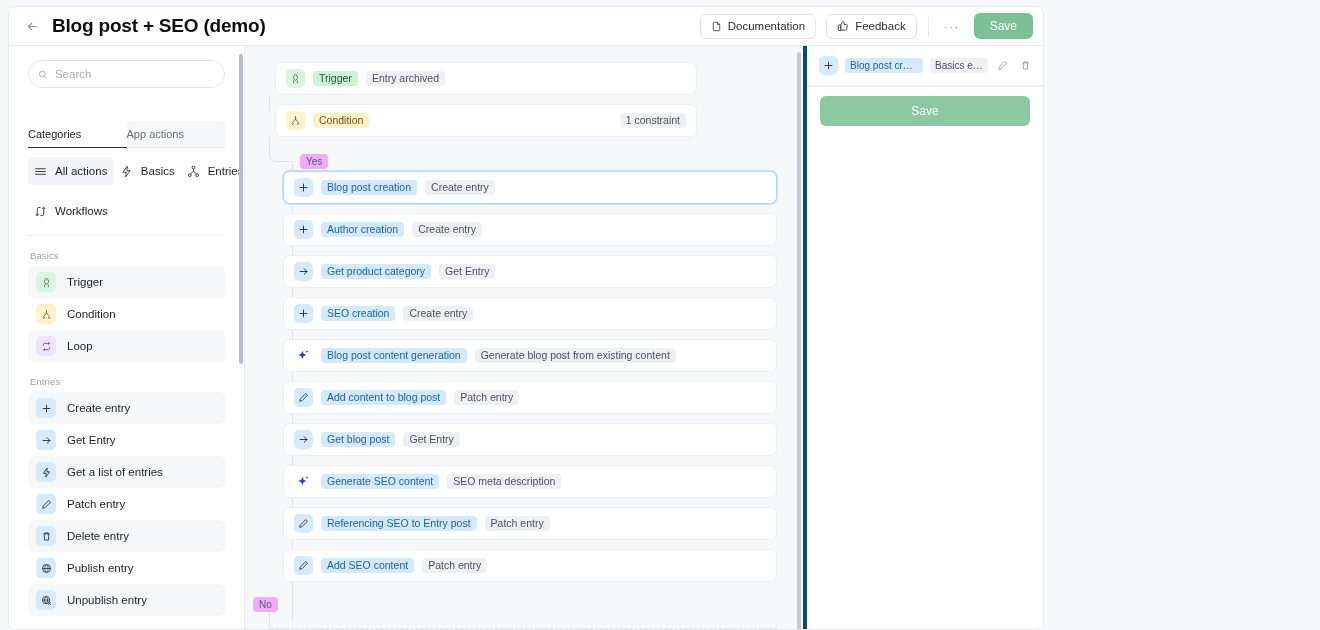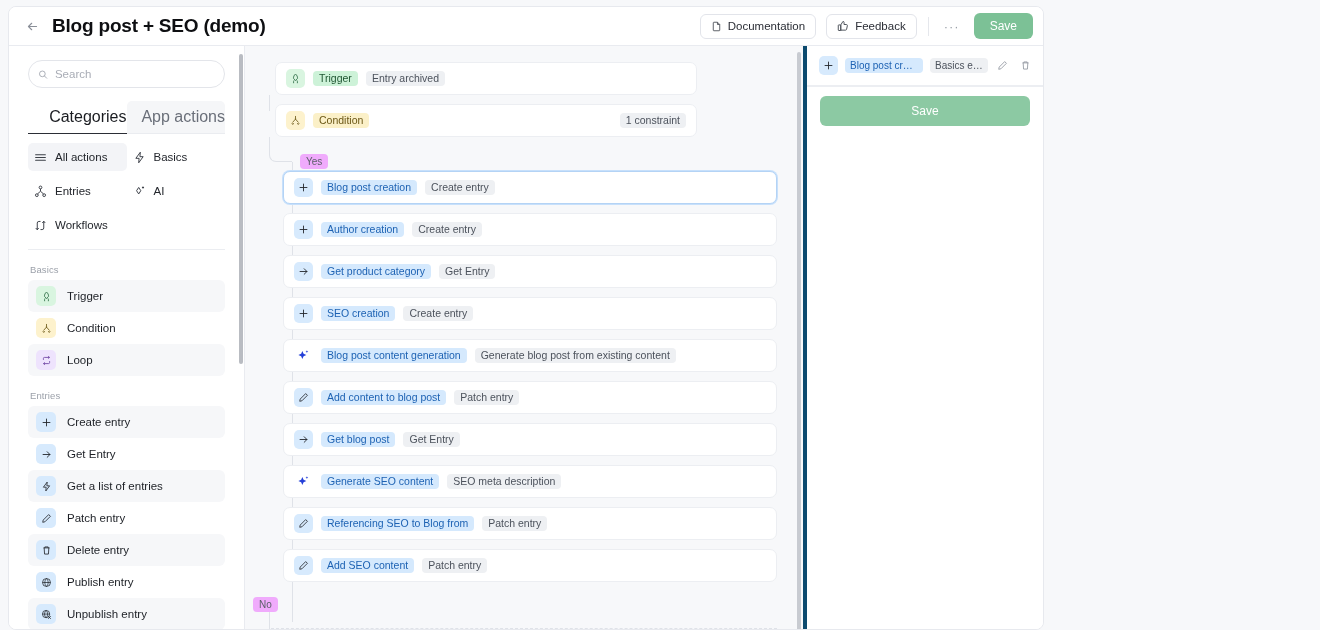--- a/index.html
+++ b/index.html
@@ -126,41 +126,42 @@
   }
   .search-box input::placeholder { color: #a9adb6; }
 
   .tabs {
     margin-top: 13px;
     display: flex;
     border-bottom: 1px solid #eaecf0;
   }
   .tab {
     flex: 1;
-    text-align: right;
-    font-size: 16px;
+    text-align: left;
+    font-size: 11px;
     color: #6a6f79;
     padding: 7px 0 7px;
     cursor: pointer;
     position: relative;
     border-radius: 5px 5px 0 0;
+    margin-top: 20px;
   }
   .tab.active { color: #1a1c21; background: #fff; }
   .tab.active:after {
     content: ""; position: absolute;
     left: 0; right: 0; bottom: -1px; height: 1.5px;
     background: #2b2e36;
   }
   .tab.inactive { background: #f5f6f8; }
 
   .cat-grid {
     margin-top: 9px;
     display: grid;
-    grid-template-columns: 1fr 1fr;
-    row-gap: 6px;
+    grid-template-columns: 1fr 1fr 1fr 1fr;
+    row-gap: 12px;
   }
   .cat-item {
     display: flex; align-items: center; gap: 8px;
     height: 28px;
     padding: 0 6px;
     border-radius: 5px;
     font-size: 11.5px;
     color: #23262c;
     cursor: pointer;
   }
@@ -708,21 +709,21 @@
             <span class="tag tag-blue">Generate SEO content</span>
             <span class="tag tag-grey">SEO meta description</span>
           </div>
 
           <div class="node">
             <span class="node-icon ic-blue">
               <svg width="11" height="11" viewBox="0 0 16 16" stroke="#23262c" stroke-width="1.2" fill="none">
                     <path d="M11.2 2.3l2.5 2.5-8 8-3.2.7.7-3.2 8-8z" stroke-linejoin="round"></path>
                   </svg>
             </span>
-            <span class="tag tag-blue">Referencing SEO to Blog from</span>
+            <span class="tag tag-blue">Referencing SEO to Entry post</span>
             <span class="tag tag-grey">Patch entry</span>
           </div>
 
           <div class="node">
             <span class="node-icon ic-blue">
               <svg width="11" height="11" viewBox="0 0 16 16" stroke="#23262c" stroke-width="1.2" fill="none">
                     <path d="M11.2 2.3l2.5 2.5-8 8-3.2.7.7-3.2 8-8z" stroke-linejoin="round"></path>
                   </svg>
             </span>
             <span class="tag tag-blue">Add SEO content</span>

